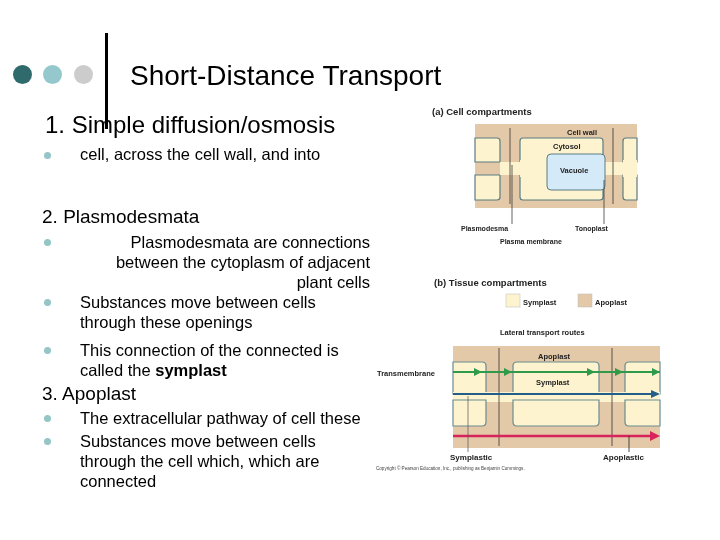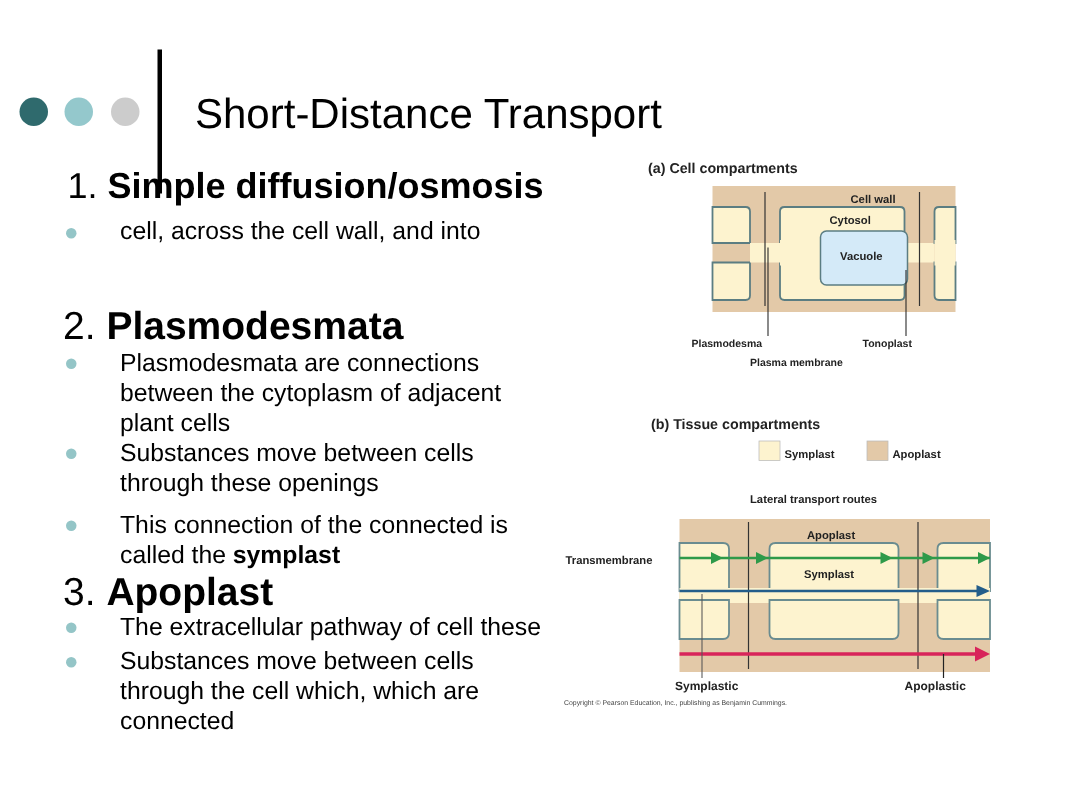--- a/index.html
+++ b/index.html
@@ -1,22 +1,22 @@
 <!DOCTYPE html>
 <html><head>
 <meta charset="utf-8">
 <style>
   html, body { margin:0; padding:0; }
   body { width:720px; height:540px; background:#ffffff; position:relative; overflow:hidden;
          font-family:"Liberation Sans", sans-serif; color:#000; }
   .dot { position:absolute; width:19px; height:19px; border-radius:50%; top:65px; }
   .vbar { position:absolute; left:105px; top:33px; width:3px; height:96px; background:#000; }
   .title { position:absolute; left:130px; top:53px; font-size:28px; line-height:46px; white-space:nowrap; }
-  .heading { position:absolute; font-size:26px; line-height:24px; white-space:nowrap; }
-  .heading b { font-weight:bold; }
+  .heading { position:absolute; font-size:19px; line-height:24px; white-space:nowrap; }
+  .heading b { font-weight:normal; }
   .h1 { left:45px; top:113px; font-size:24px; }
   .h2 { left:42px; top:205px; }
   .h3 { left:42px; top:382px; }
   .bullet { position:absolute; left:80px; font-size:16.5px; line-height:20px; width:300px; }
   .bdot { position:absolute; left:44px; width:7px; height:7px; border-radius:50%; background:#94c5c7; }
   .diagram { position:absolute; left:370px; top:100px; width:320px; height:380px; }
   .diagram svg text { font-family:"Liberation Sans", sans-serif; }
 </style>
 </head>
 <body>
@@ -36,21 +36,21 @@
   <div class="bdot" style="top:152px;"></div>
   <div class="bullet" style="top:144px;width:300px;overflow:hidden;white-space:nowrap;">
     <div>cell, across the cell wall, and into</div>
   </div>
 
   <div class="heading h2">
     <span>2.</span>
     <b>Plasmodesmata</b>
   </div>
   <div class="bdot" style="top:239px;"></div>
-  <div class="bullet" style="top:232px;width:290px;">Plasmodesmata are connections between the cytoplasm of adjacent plant cells</div>
+  <div class="bullet" style="top:232px;width:290px;text-align:right;">Plasmodesmata are connections between the cytoplasm of adjacent plant cells</div>
   <div class="bdot" style="top:299px;"></div>
   <div class="bullet" style="top:292px;width:290px;">Substances move between cells through these openings</div>
   <div class="bdot" style="top:347px;"></div>
   <div class="bullet" style="top:340px;width:295px;">
     <span>This connection of the connected is called the </span><b>symplast</b>
   </div>
 
   <div class="heading h3">
     <span>3.</span>
     <b>Apoplast</b>

